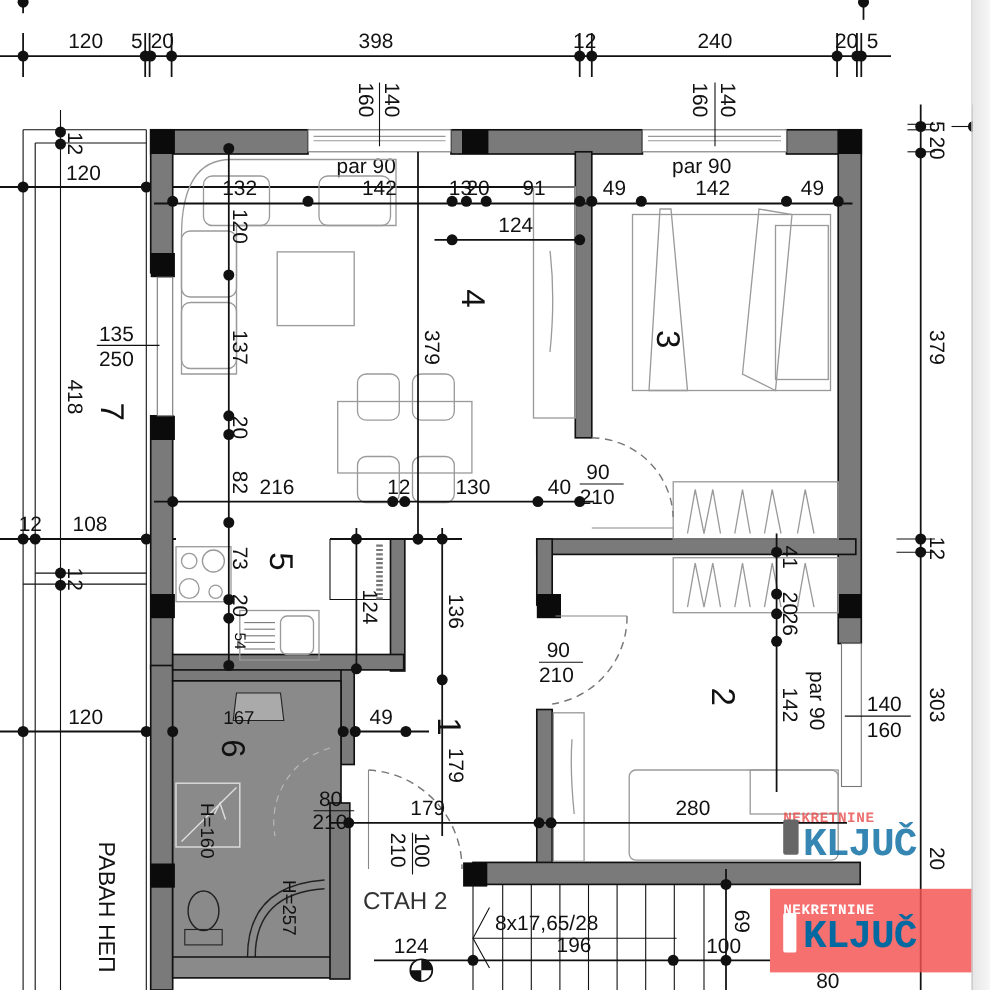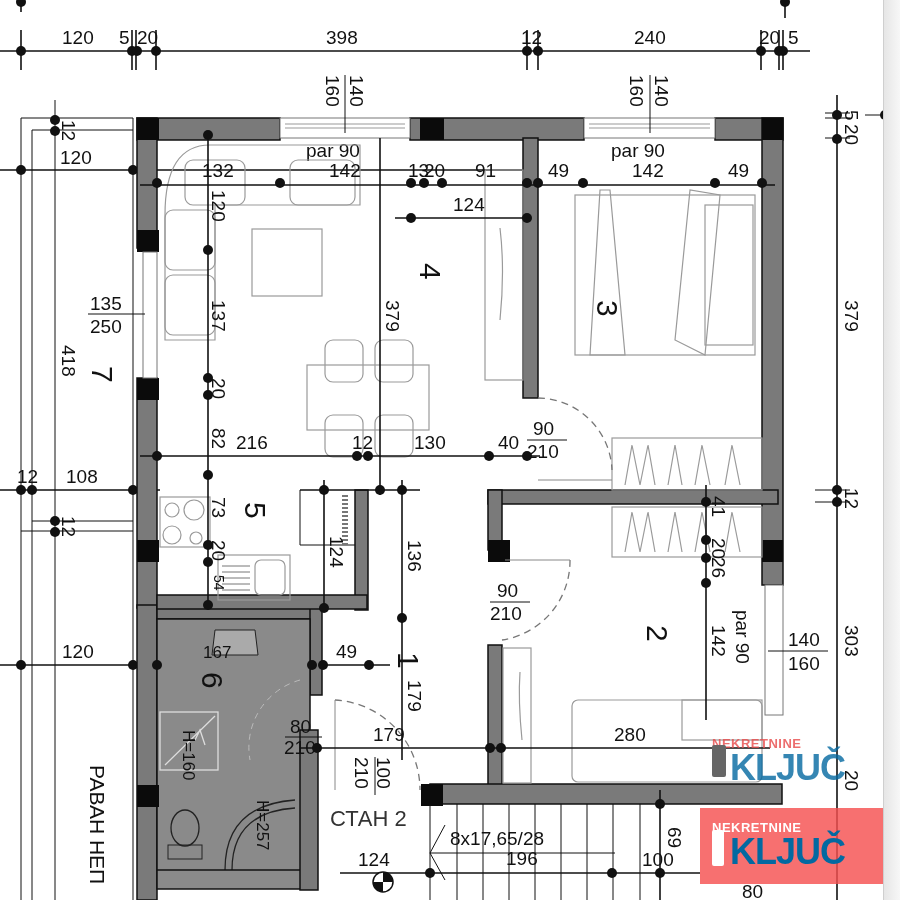--- a/index.html
+++ b/index.html
@@ -9,21 +9,21 @@
   .room{font-family:"Liberation Sans",sans-serif;font-size:30px;fill:#111;}
   .lbl{font-family:"Liberation Sans",sans-serif;font-size:19px;fill:#111;}
   .dl{stroke:#111;stroke-width:1.6;fill:none;}
   .thin{stroke:#111;stroke-width:1;fill:none;}
   .furn{stroke:#9a9a9a;stroke-width:1.2;fill:none;}
   .wall{fill:#7a7a7a;stroke:#111;stroke-width:1.5;}
   .col{fill:#0b0b0b;}
   .dot{fill:#111;}
   .door{stroke:#777;stroke-width:1.3;fill:none;stroke-dasharray:7 5;}
   .wm-box{position:absolute;left:700px;top:808px;width:184px;height:76px;background:rgba(245,80,80,0.82);}
-  .wm{position:absolute;font-family:Liberation Sans, sans-serif;font-weight:bold;}
+  .wm{position:absolute;font-family:Liberation Mono, monospace;font-weight:bold;}
   .wm-top{font-size:13px;color:#e84a4a;letter-spacing:0.5px;}
   .wm-main{font-size:36px;color:#0369a1;letter-spacing:-1px;}
   .edge{position:absolute;right:0;top:0;width:16px;height:900px;background:linear-gradient(to right,#e6e6e6,#f7f7f7);border-left:1px solid #cfcfcf;}
 </style>
 </head>
 <body>
 
 <svg id="plan" viewBox="0 0 900 900" xmlns="http://www.w3.org/2000/svg">
 
   <g>

